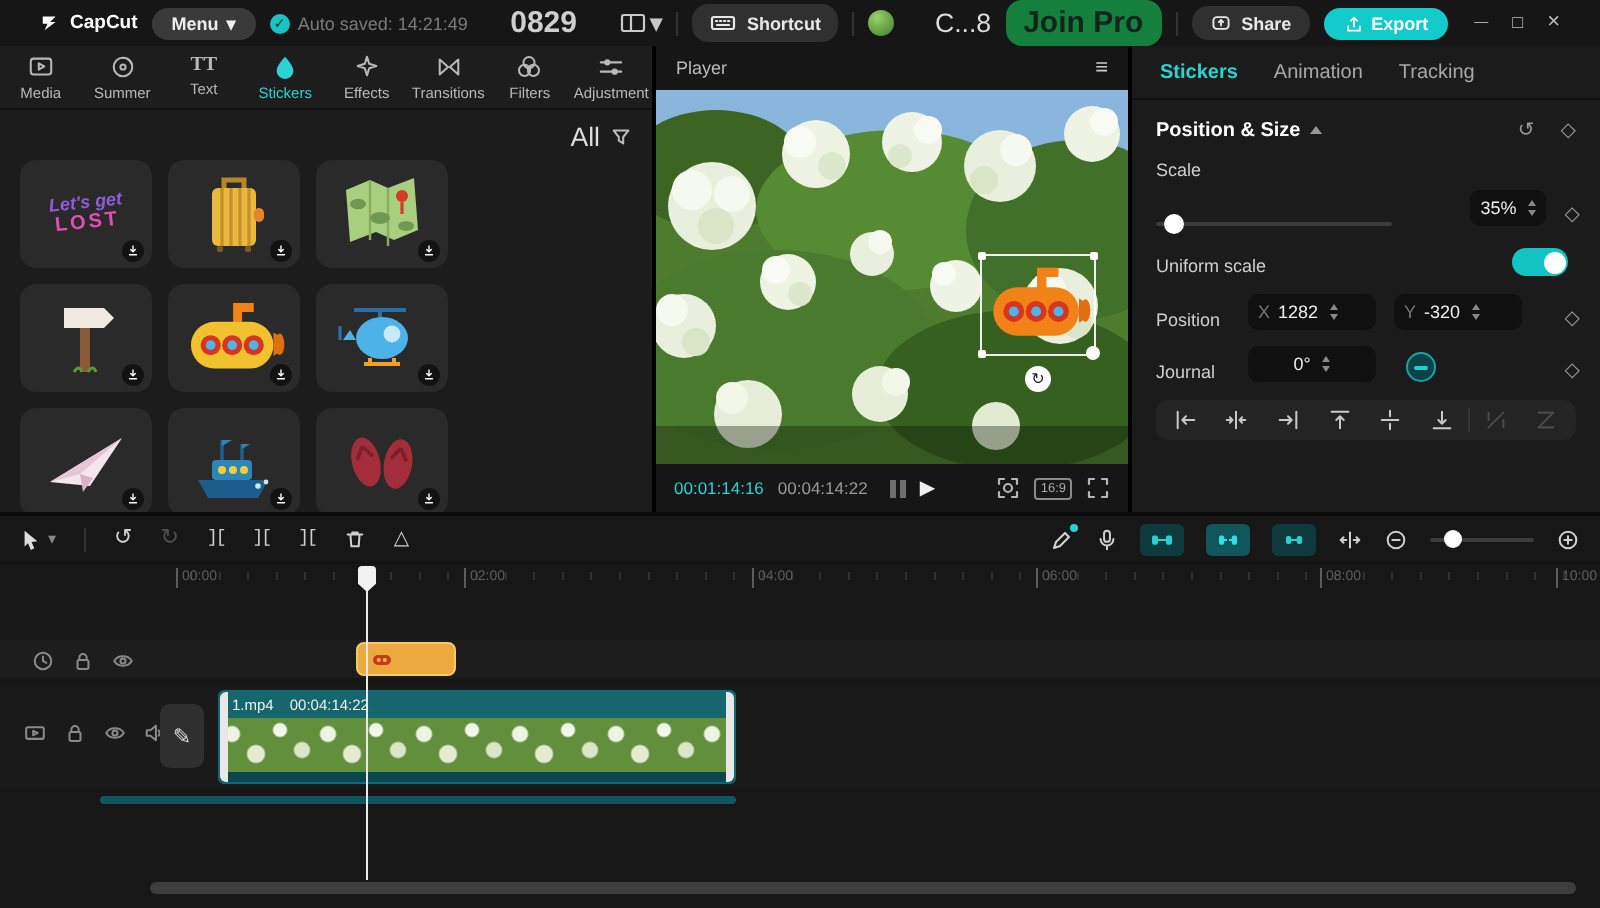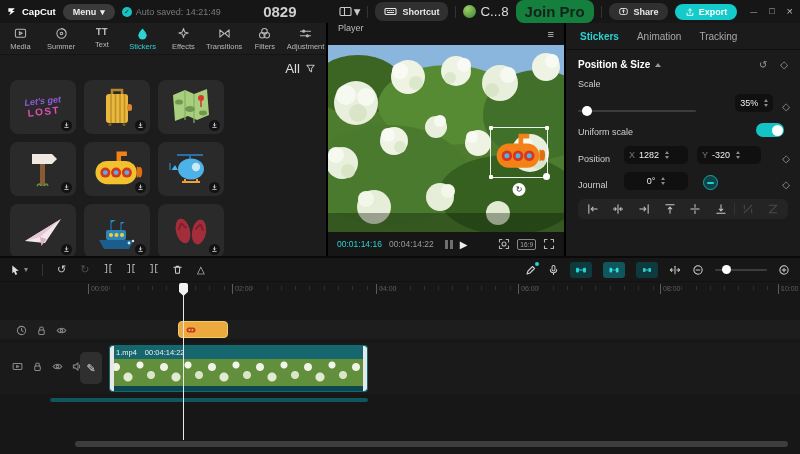--- a/index.html
+++ b/index.html
@@ -5,33 +5,33 @@
   *{box-sizing:border-box;margin:0;padding:0}
   html,body{width:800px;height:454px;overflow:hidden;background:#0a0a0a;
     font-family:"Liberation Sans",sans-serif;color:#ddd;font-size:9px;}
   .app{position:relative;width:800px;height:454px;background:#0a0a0a}
   .spacer{flex:1}
   svg{display:block}
   .si{stroke:currentColor;fill:none;stroke-width:1.1;stroke-linecap:round;stroke-linejoin:round}
 
   
   .topbar{position:absolute;top:0;left:0;right:0;height:23px;background:#161616;
-    display:flex;align-items:center;gap:7px;padding:0 7px;font-size:9px}
+    display:flex;align-items:center;gap:7px;padding:0 20px;font-size:9px}
   .logo{display:flex;align-items:center;gap:4px;font-weight:bold;color:#fff;font-size:9.5px}
   .menu-btn{display:flex;align-items:center;gap:4px;background:#3a3a3a;color:#eee;
     border:none;border-radius:9px;padding:3px 10px;font-size:9px;font-weight:bold}
   .autosave{display:flex;align-items:center;gap:4px;color:#7a7a7a}
   .chk{width:10px;height:10px;border-radius:50%;background:#17c3c3;color:#0b2b2b;
     display:flex;align-items:center;justify-content:center;font-size:7px}
   .proj-title{color:#cfcfcf;font-weight:bold;font-size:15px}
   .tb-ic{color:#c9c9c9;display:flex;align-items:center;gap:2px;background:none;border:none}
   .vdiv{width:1px;height:12px;background:#333}
   .btn-dark{display:flex;align-items:center;gap:5px;background:#303030;color:#e8e8e8;
     border:none;border-radius:8px;padding:3px 9px;font-size:9px;font-weight:bold}
-  .account{display:flex;align-items:center;gap:4px;color:#ddd}
+  .account{display:flex;align-items:center;gap:20px;color:#ddd}
   .avatar{width:13px;height:13px;border-radius:50%;
     background:radial-gradient(circle at 35% 30%,#9cd06a,#3c7d2e)}
   .btn-join{background:#15803d;color:#14241c;border:none;border-radius:8px;
     padding:3px 9px;font-weight:bold;font-size:15px}
   .btn-export{display:flex;align-items:center;gap:4px;background:#14cbcb;color:#fff;
     border:none;border-radius:8px;padding:3px 10px;font-weight:bold;font-size:9px}
   .winctl{display:flex;align-items:center;gap:12px;color:#bbb;margin-left:6px}
   .winctl span{font-size:9px;line-height:1}
   .maxbox{display:inline-block}
 
@@ -39,42 +39,42 @@
   .main{position:absolute;top:23px;left:0;width:800px;height:233px;background:#000;
     display:flex;gap:2px}
   .left-panel{width:326px;background:#1c1c1c;display:flex;flex-direction:column}
   .center-panel{width:236px;background:#161616;display:flex;flex-direction:column}
   .right-panel{width:234px;background:#1b1b1b}
 
   
   .mtabs{height:32px;display:flex;background:#1d1d1d;border-bottom:1px solid #141414}
   .mtab{flex:1;display:flex;flex-direction:column;align-items:center;justify-content:center;
     gap:2px;color:#b8b8b8;font-size:7.5px;background:none;border:none}
-  .mtab .tt{font-size:10px;font-weight:bold;line-height:10px;font-family:Liberation Mono, monospace}
+  .mtab .tt{font-size:10px;font-weight:bold;line-height:10px;font-family:Liberation Serif, serif}
   .mtab.active{color:#2bd3d3}
   .left-body{display:flex;flex:1;overflow:hidden}
   .cats{width:86px;background:#191919;padding-top:5px;border-right:1px solid #252525}
   .cat{display:block;width:100%;text-align:left;height:22.5px;padding-left:14px;
     color:#c9c9c9;font-size:9px;background:none;border:none}
   .cat.active{color:#2bd3d3}
   .grid-area{flex:1;padding:4px 10px 0;overflow:hidden}
   .filter-row{display:flex;justify-content:flex-end;align-items:center;gap:5px;height:18px;
     color:#ddd;font-size:9px}
   .funnel{color:#bbb}
   .grid{display:grid;grid-template-columns:repeat(3,66px);gap:8px;margin-top:3px}
   .card{width:66px;height:54px;background:#2a2a2a;border-radius:8px;position:relative;
     display:flex;align-items:center;justify-content:center;border:none}
   .dl{position:absolute;right:4px;bottom:3px;width:11px;height:11px;border-radius:50%;
     background:rgba(12,12,12,.78);display:flex;align-items:center;justify-content:center}
   .lgl{transform:rotate(-6deg);text-align:center;line-height:1.15}
   .lgl .l1{display:block;color:#8f5cd9;font-style:italic;font-weight:bold;font-size:9px}
   .lgl .l2{display:block;color:#e04fb4;font-weight:bold;font-size:10px;letter-spacing:1.5px}
 
   
-  .p-head{height:22px;display:flex;justify-content:space-between;
+  .p-head{height:22px;display:flex;align-items:center;justify-content:space-between;
     padding:0 10px;color:#bbb;font-size:9px}
   .p-video{position:relative;flex:1;background:#000;overflow:hidden}
   .sel-box{position:absolute;left:162px;top:82px;width:58px;height:51px;
     border:1px solid rgba(255,255,255,.9)}
   .sel-box .h{position:absolute;width:4px;height:4px;background:#fff;border-radius:1px}
   .h.tl{left:-2px;top:-2px}.h.tr{right:-2px;top:-2px}.h.bl{left:-2px;bottom:-2px}
   .h.br{right:-3px;bottom:-3px;width:7px;height:7px;border-radius:50%}
   .rot-handle{position:absolute;left:50%;bottom:-19px;transform:translateX(-50%);
     width:13px;height:13px;border-radius:50%;background:#fff;color:#222;
     display:flex;align-items:center;justify-content:center;font-size:8px}

